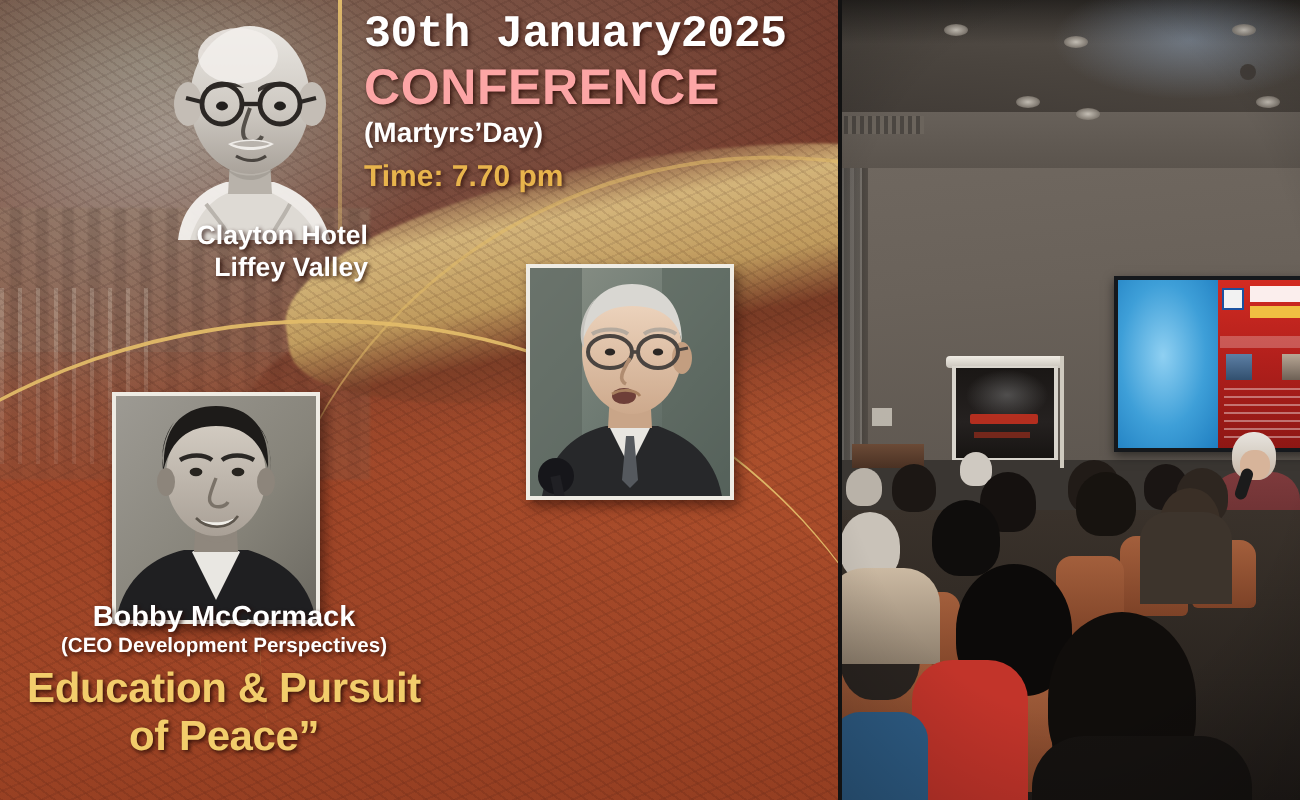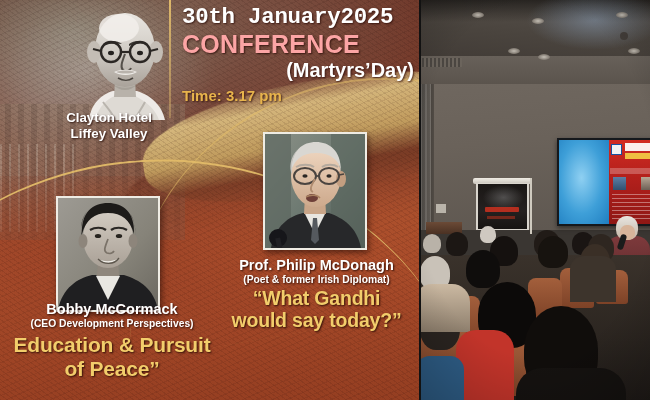--- a/index.html
+++ b/index.html
@@ -105,33 +105,33 @@
     font-size:22.5px; font-weight:bold; color:#ffffff; letter-spacing:-.3px;
     line-height:1.06; text-shadow:1px 1px 2px rgba(40,10,5,.75);
     white-space:nowrap;
     font-family:Liberation Mono, monospace;
   }
   .h-conf{
     font-size:25px; font-weight:bold; color:#fca5a5; letter-spacing:.3px;
     line-height:1.12; text-shadow:1px 1px 2px rgba(40,10,5,.8);
   }
   .h-sub{
-    font-size:20px; font-weight:bold; color:#ffffff;
-    line-height:1.2; text-shadow:1px 1px 2px rgba(40,10,5,.75);text-align:right;
+    font-size:14px; font-weight:bold; color:#ffffff;
+    line-height:1.2; text-shadow:1px 1px 2px rgba(40,10,5,.75);
   }
   .h-time{
     margin-top:5px;
     font-size:15px; font-weight:bold; color:#e8b44c;
     text-shadow:1px 1px 2px rgba(40,10,5,.8);
   }
 
   
   #venue{
     position:absolute; left:34px; top:110px; width:150px;
-    text-align:center;
+    text-align:right;
     font-size:13.3px; font-weight:bold; color:#ffffff; line-height:1.18;
     text-shadow:1px 1px 2px rgba(35,8,4,.85);
     white-space:nowrap;
   }
 
   
   .photo-frame{
     position:absolute;
     background:#efece4;
     padding:2px;
@@ -408,21 +408,21 @@
 
         <path d="M30 100 C36 108 40 112 42 118" fill="none" stroke="#b9b4ad" stroke-width="2"></path>
         <path d="M72 100 C68 108 64 112 62 118" fill="none" stroke="#b9b4ad" stroke-width="2"></path>
       </svg>
     </div>
 
     <div id="headline">
       <div class="h-date">30th January2025</div>
       <div class="h-conf">CONFERENCE</div>
       <div class="h-sub">(Martyrs’Day)</div>
-      <div class="h-time">Time: 3.17 pm</div>
+      <div class="h-time">Time: 7.70 pm</div>
     </div>
 
     <div id="venue">
       <div>Clayton Hotel</div>
       <div>Liffey Valley</div>
     </div>
 
     <div class="photo-frame" id="photo-mcdonagh">
       <div class="photo-inner portrait">
         <svg viewBox="0 0 100 114" xmlns="http://www.w3.org/2000/svg" preserveAspectRatio="xMidYMid slice">
@@ -518,26 +518,20 @@
           <path d="M50 41 C47 49 45 53 49 55 C52 56 55 55 56 53" stroke="#7a7268" stroke-width="1.7" fill="none"></path>
 
           <path d="M40 61 C46 66 56 66 61 60 C56 64 45 64 40 61 Z" fill="#f1efe9"></path>
           <path d="M40 61 C46 67 56 67 61 60" stroke="#5d564d" stroke-width="1.3" fill="none"></path>
 
           <path d="M41 68 C46 72 55 72 60 68 C55 75 46 75 41 68 Z" fill="#8f877d" opacity=".55"></path>
         </svg>
       </div>
     </div>
 
-    <div id="mcdonagh-block">
-      <div class="sp-name">Prof. Philip McDonagh</div>
-      <div class="sp-role">(Poet &amp; former Irish Diplomat)</div>
-      <div class="sp-quote">“What Gandhi</div>
-      <div class="sp-quote">would say today?”</div>
-    </div>
 
     <div id="mccormack-block">
       <div class="sp-name">Bobby  McCormack</div>
       <div class="sp-role">(CEO Development Perspectives)</div>
       <div class="sp-quote">Education &amp; Pursuit</div>
       <div class="sp-quote">of Peace”</div>
     </div>
   </div>
 
   <div id="photoroom">

